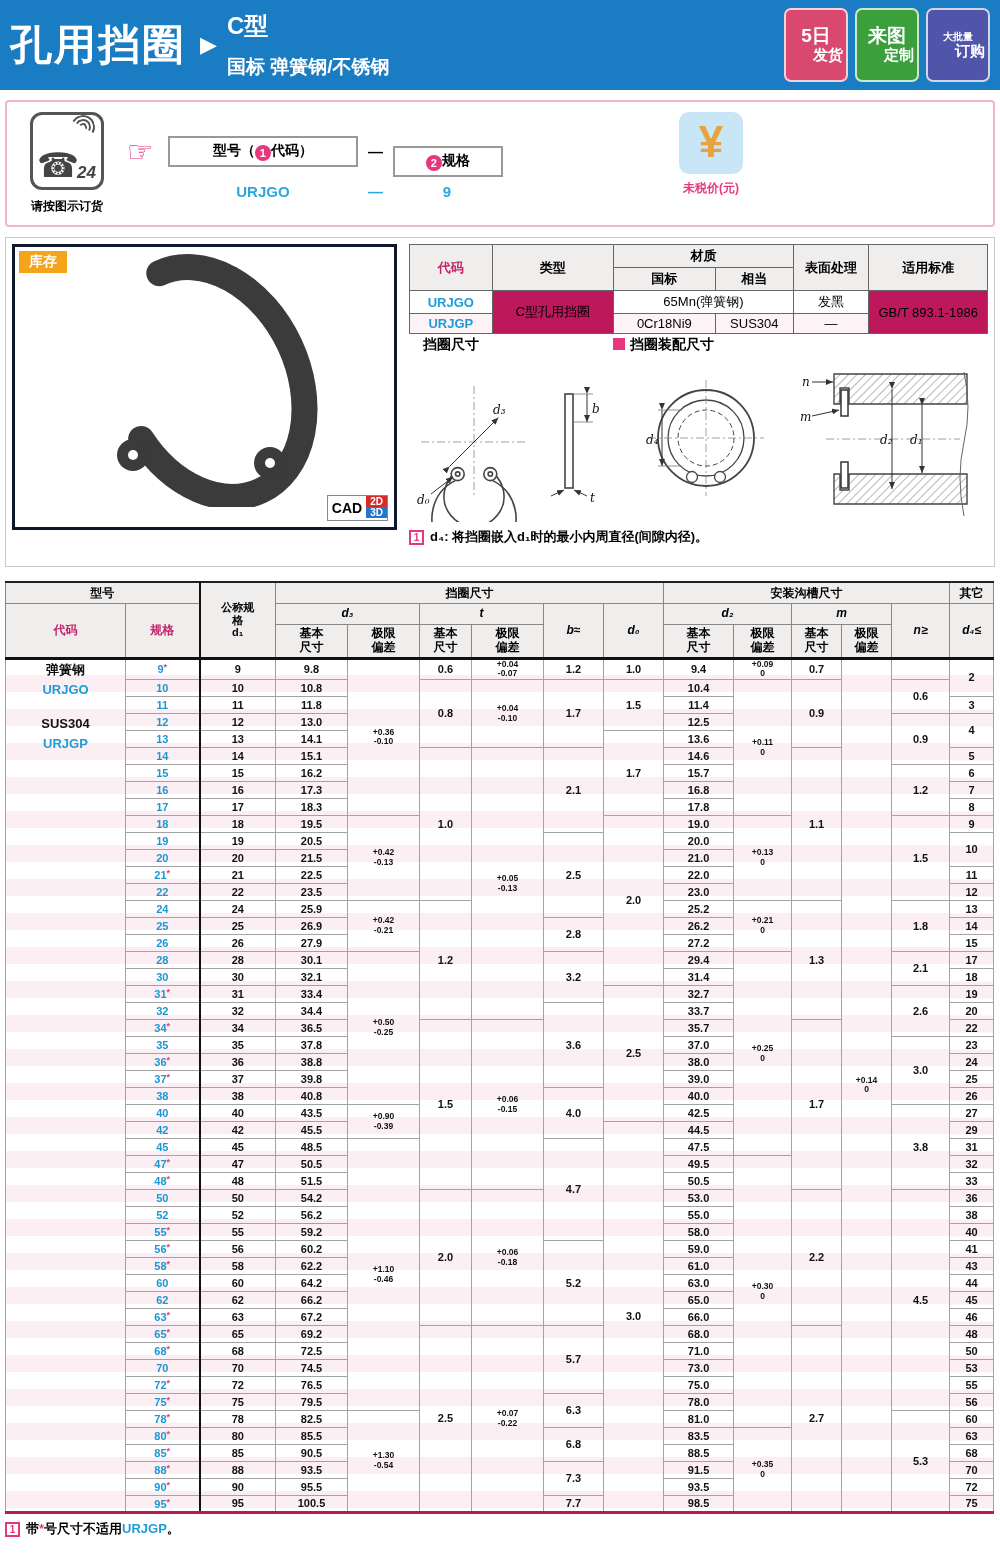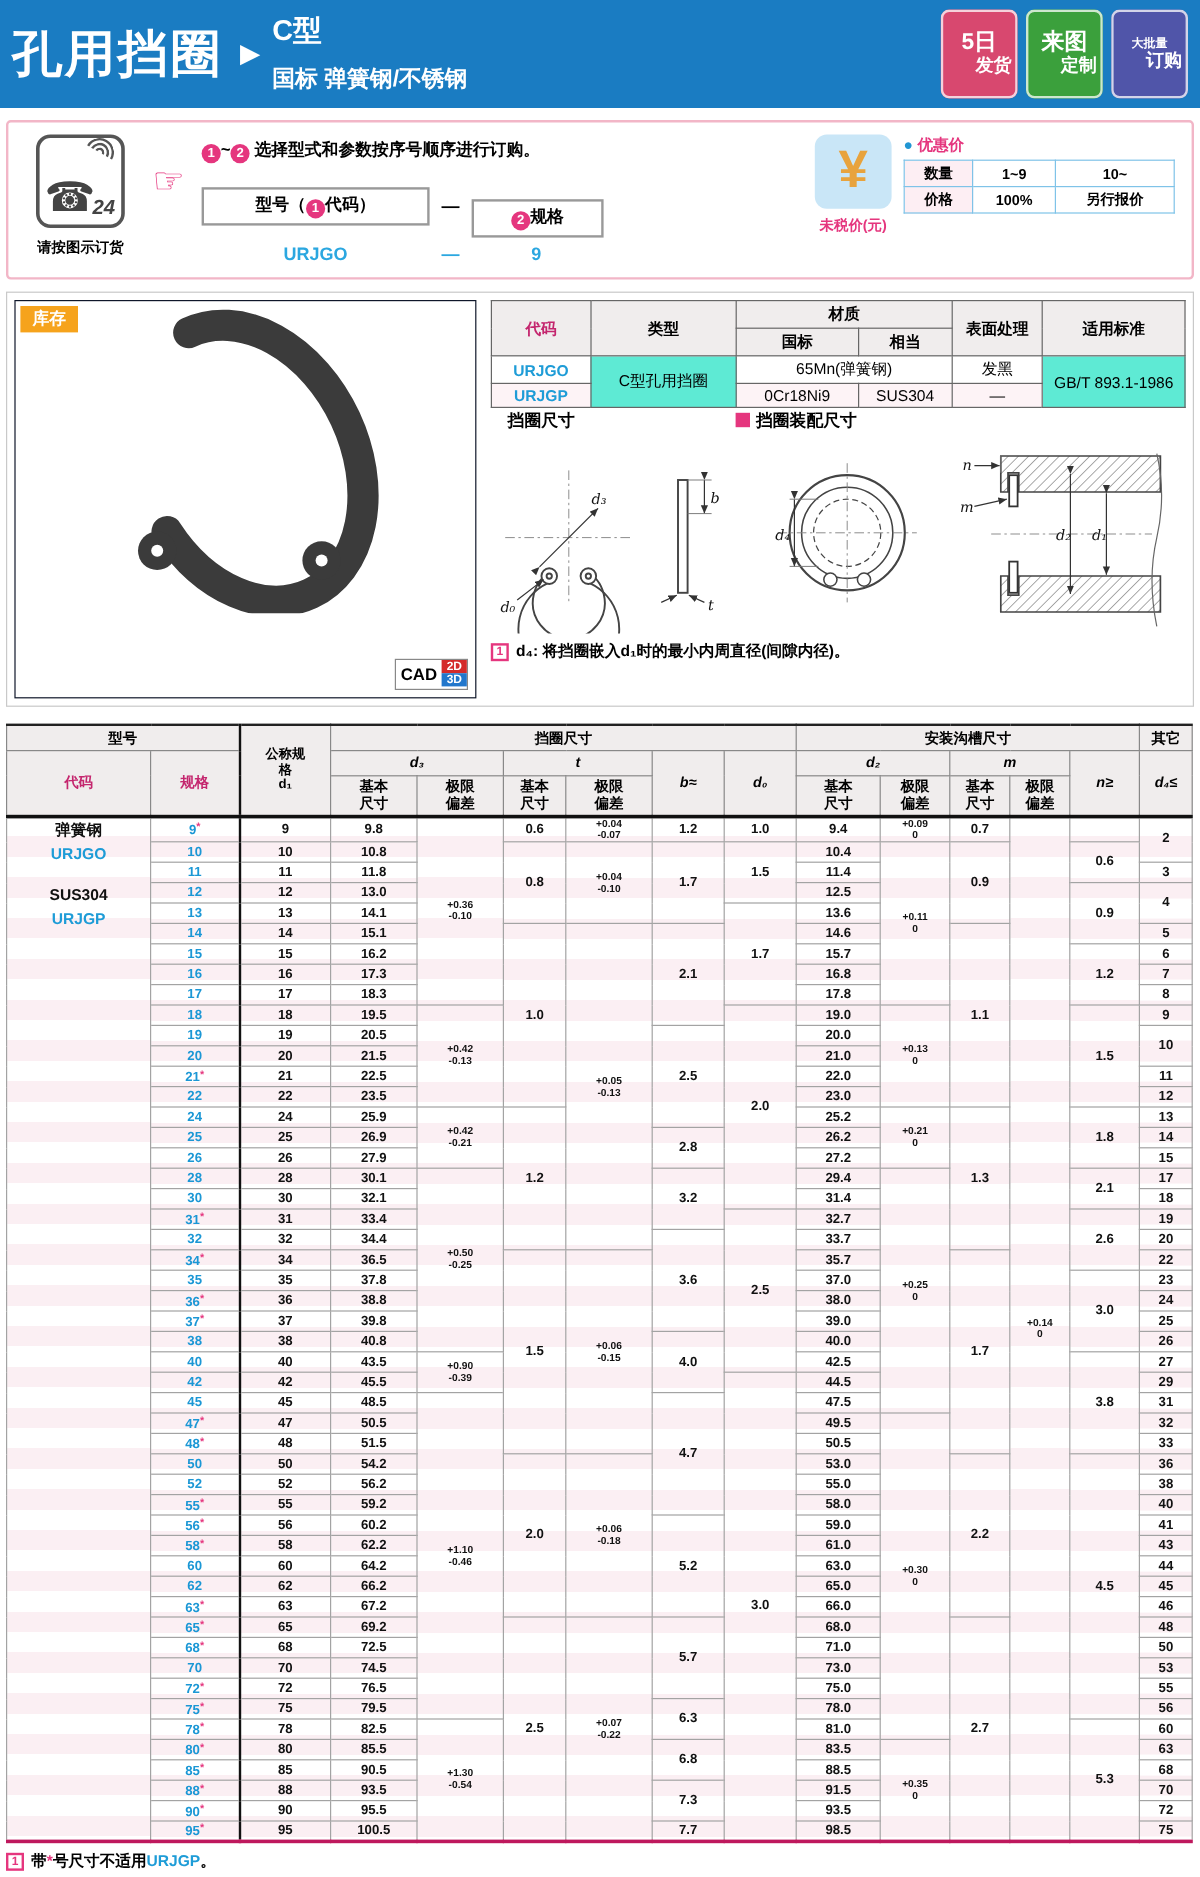--- a/index.html
+++ b/index.html
@@ -48,35 +48,35 @@
   .yen-cap{color:#e5367e;font-size:12px;font-weight:bold;margin-top:6px;}
   .price-tbl-wrap{flex:1;}
   .price-title{color:#e5367e;font-weight:bold;font-size:13px;margin-bottom:3px;}
   .price-title .dot{color:#2196d3;font-size:13px;}
   table.ptbl{border-collapse:collapse;width:100%;}
   table.ptbl td{border:1px solid #7fc3e8;font-size:12px;padding:2px 4px;text-align:center;font-weight:bold;}
   table.ptbl td.pl{background:#fdeef3;}
 
   
   .product{border:1px solid #c9c9c9;position:relative;padding:6px;display:flex;gap:12px;margin-bottom:14px;min-height:330px;}
-  .imgbox{width:385px;height:332px;border:1px solid #0f172a;position:relative;background:#fff;flex:none;text-align:center;}
+  .imgbox{width:385px;height:286px;border:3px solid #0f172a;position:relative;background:#fff;flex:none;text-align:center;}
   .stock{position:absolute;top:4px;left:4px;background:#f6a31c;color:#fff;font-size:14px;font-weight:bold;padding:2px 10px;}
   .cadbox{position:absolute;right:6px;bottom:6px;border:1px solid #888;background:#fff;display:flex;align-items:stretch;}
   .cadbox .cadt{font-size:14px;font-weight:bold;padding:4px 4px;}
   .cadbox .dd{display:flex;flex-direction:column;}
   .cadbox .d2{background:#d42b2b;color:#fff;font-size:10px;font-weight:bold;padding:0 4px;}
   .cadbox .d3{background:#2277cc;color:#fff;font-size:10px;font-weight:bold;padding:0 4px;}
   .right-col{flex:1;display:flex;flex-direction:column;}
   table.mat{border-collapse:collapse;width:100%;}
   table.mat th,table.mat td{border:1px solid #666;font-size:13px;padding:2px 4px;text-align:center;}
   table.mat th{background:#f0eded;font-weight:bold;}
   table.mat .pinkh{color:#c4266e;}
   table.mat .blue{color:#1e9cd7;font-weight:bold;}
   table.mat tr.alt td{background:#fdf3f6;}
-  table.mat td.wt{background:#5eead4;}
+  table.mat td.wt{background:#be185d;}
   .diagrams{display:flex;gap:4px;margin-top:10px;align-items:flex-start;}
   .diag-label{font-size:14px;font-weight:bold;margin:2px 0 0 14px;}
   .diag-label .sq{display:inline-block;width:12px;height:12px;background:#e5367e;margin-right:5px;vertical-align:-1px;}
   .dnote{font-size:13px;font-weight:bold;margin-top:6px;display:flex;align-items:center;gap:6px;}
   .marker1{display:inline-block;width:15px;height:15px;border:2px solid #e5367e;color:#e5367e;font-size:10px;font-weight:bold;text-align:center;line-height:12px;flex:none;}
   svg text{font-family:"DejaVu Serif","Liberation Serif",serif;font-style:italic;}
 
   
   table.spec{border-collapse:collapse;table-layout:fixed;width:988px;border-top:2px solid #222;border-bottom:3px solid #be185d;}
   table.spec thead th{background:#f0eded;border:1px solid #888;font-size:12px;font-weight:bold;padding:0;line-height:1.2;}
@@ -137,63 +137,39 @@
       <span class="ph">☎</span>
       <span class="p24">24</span>
       <i class="wave w1"></i>
         <i class="wave w2"></i>
         <i class="wave w3"></i>
     </div>
     <div class="phone-cap">请按图示订货</div>
   </div>
   <div class="hand">☞</div>
   <div class="order-main">
-    <div class="order-step">
-      <span class="circ">1</span><span>~</span><span class="circ">2</span>
-      <span>选择型式和参数按序号顺序进行订购。</span>
-    </div>
     <div class="order-boxes">
       <div class="obox obox1">
         <span>型号（</span><span class="circ">1</span><span>代码）</span>
       </div>
       <div class="odash">—</div>
       <div class="obox obox2">
         <span class="circ">2</span><span>规格</span>
       </div>
     </div>
     <div class="order-example">
       <div class="oex1">URJGO</div>
       <div class="oexd">—</div>
       <div class="oex2">9</div>
     </div>
   </div>
   <div class="price-block">
     <div class="yen-wrap">
       <div class="yen">¥</div>
       <div class="yen-cap">未税价(元)</div>
-    </div>
-    <div class="price-tbl-wrap">
-      <div class="price-title">
-        <span class="dot">●</span>
-        <span>优惠价</span>
-      </div>
-      <table class="ptbl">
-        <tbody>
-            <tr>
-          <td class="pl">数量</td>
-          <td>1~9</td>
-          <td>10~</td>
-        </tr>
-        <tr>
-          <td class="pl">价格</td>
-          <td>100%</td>
-          <td>另行报价</td>
-        </tr>
-      </tbody>
-        </table>
     </div>
   </div>
 </div>
 
 <div class="product">
   <div class="imgbox">
     <div class="stock">库存</div>
     
     <svg width="383" height="260" viewBox="0 0 383 260">
       <ellipse cx="195" cy="135" rx="120" ry="88" fill="none" stroke="#3b3b3b" stroke-width="26" stroke-linecap="round" stroke-dasharray="470 200" transform="rotate(-115 195 135)"></ellipse>

